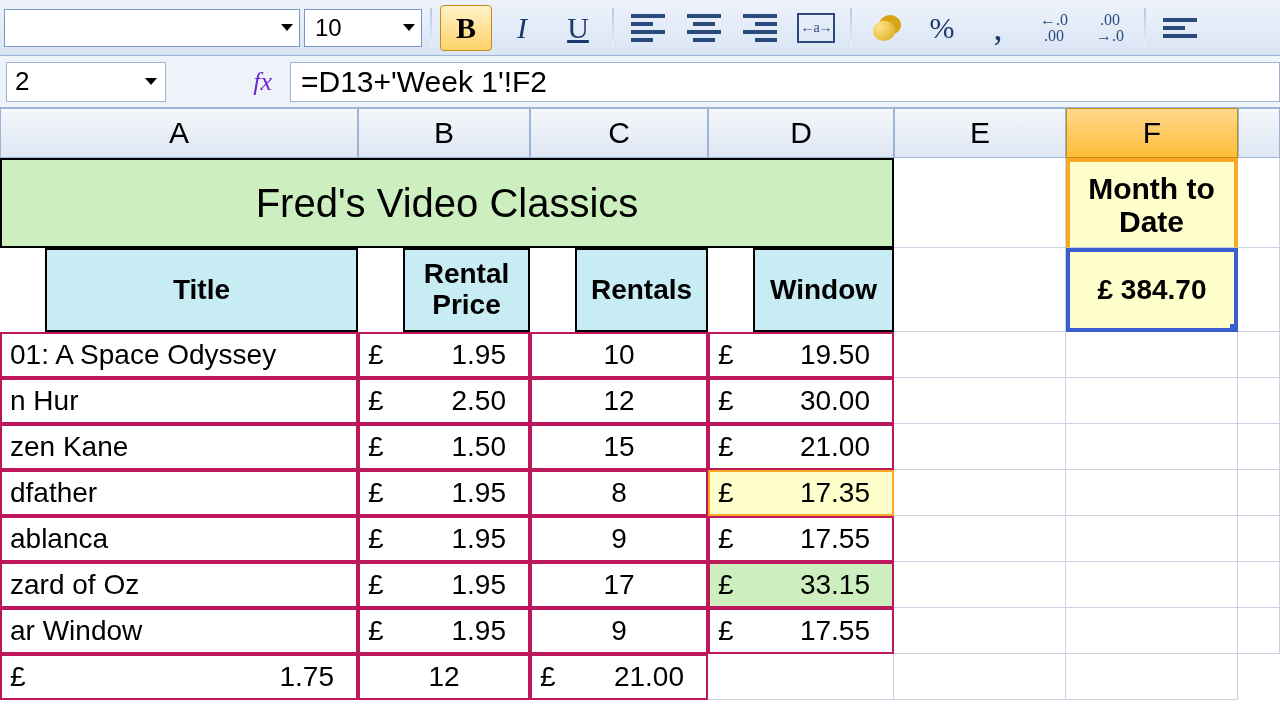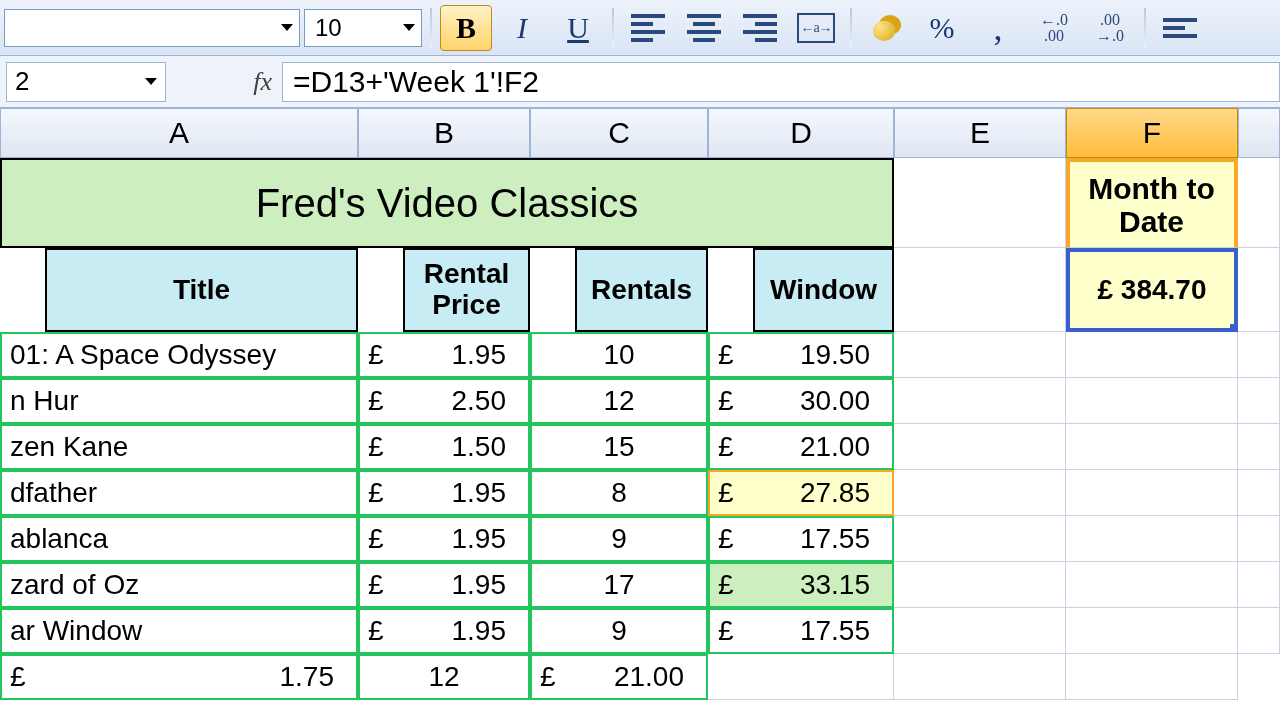--- a/index.html
+++ b/index.html
@@ -104,28 +104,28 @@
   }
   .name-box .arrow {
     width: 0; height: 0;
     border-left: 6px solid transparent;
     border-right: 6px solid transparent;
     border-top: 7px solid #000;
   }
   .fx-label {
     width: 110px; text-align: right;
     font-style: italic; font-family: "Times New Roman", serif;
-    font-size: 26px; color: #404040;
+    font-size: 26px; color: #6d28d9;
     padding-right: 10px;
   }
   .formula-input {
     flex: 1; height: 40px;
     background: #fff; border: 1px solid #9cb4d8;
     font-size: 30px; padding: 0 10px;
-    display:flex; align-items:center;
+    display:flex; align-items:center;margin-left:8px;
   }
   
   .grid {
     display: grid;
     grid-template-columns: 358px 172px 178px 186px 172px 172px 42px;
     font-size: 28px;
   }
   .col-hdr {
     height: 50px;
     background: linear-gradient(#f4f7fc, #dfe7f3);
@@ -157,21 +157,21 @@
   .tbl-hdr {
     background: #c7ecf3;
     border: 2px solid #000;
     font-weight: bold;
     justify-content: center;
     text-align:center;
     line-height:1.1;
     margin-left:45px;
   }
   .b-cell {
-    border: 2px solid #22c55e;
+    border: 2px solid #be185d;
   }
   .money {
     justify-content: space-between;
     font-variant-numeric: tabular-nums;
   }
   .center { justify-content:center; }
   .hl-yellow { background:#ffffcc; }
   .hl-orange-border { border:2px solid #f9a825; }
   .hl-green  { background:#cdefc0; }
   .mtd-header {
@@ -355,21 +355,21 @@
     <div class="cell"></div>
     <div class="cell"></div>
     <div class="cell b-cell">dfather</div>
     <div class="cell b-cell money">
       <span>£</span>
       <span class="rpad">1.95</span>
     </div>
     <div class="cell b-cell center">8</div>
     <div class="cell b-cell money hl-yellow hl-orange-border">
       <span>£</span>
-      <span class="rpad">27.85</span>
+      <span class="rpad">17.35</span>
     </div>
     <div class="cell"></div>
     <div class="cell"></div>
     <div class="cell"></div>
     <div class="cell b-cell">ablanca</div>
     <div class="cell b-cell money">
       <span>£</span>
       <span class="rpad">1.95</span>
     </div>
     <div class="cell b-cell center">9</div>

